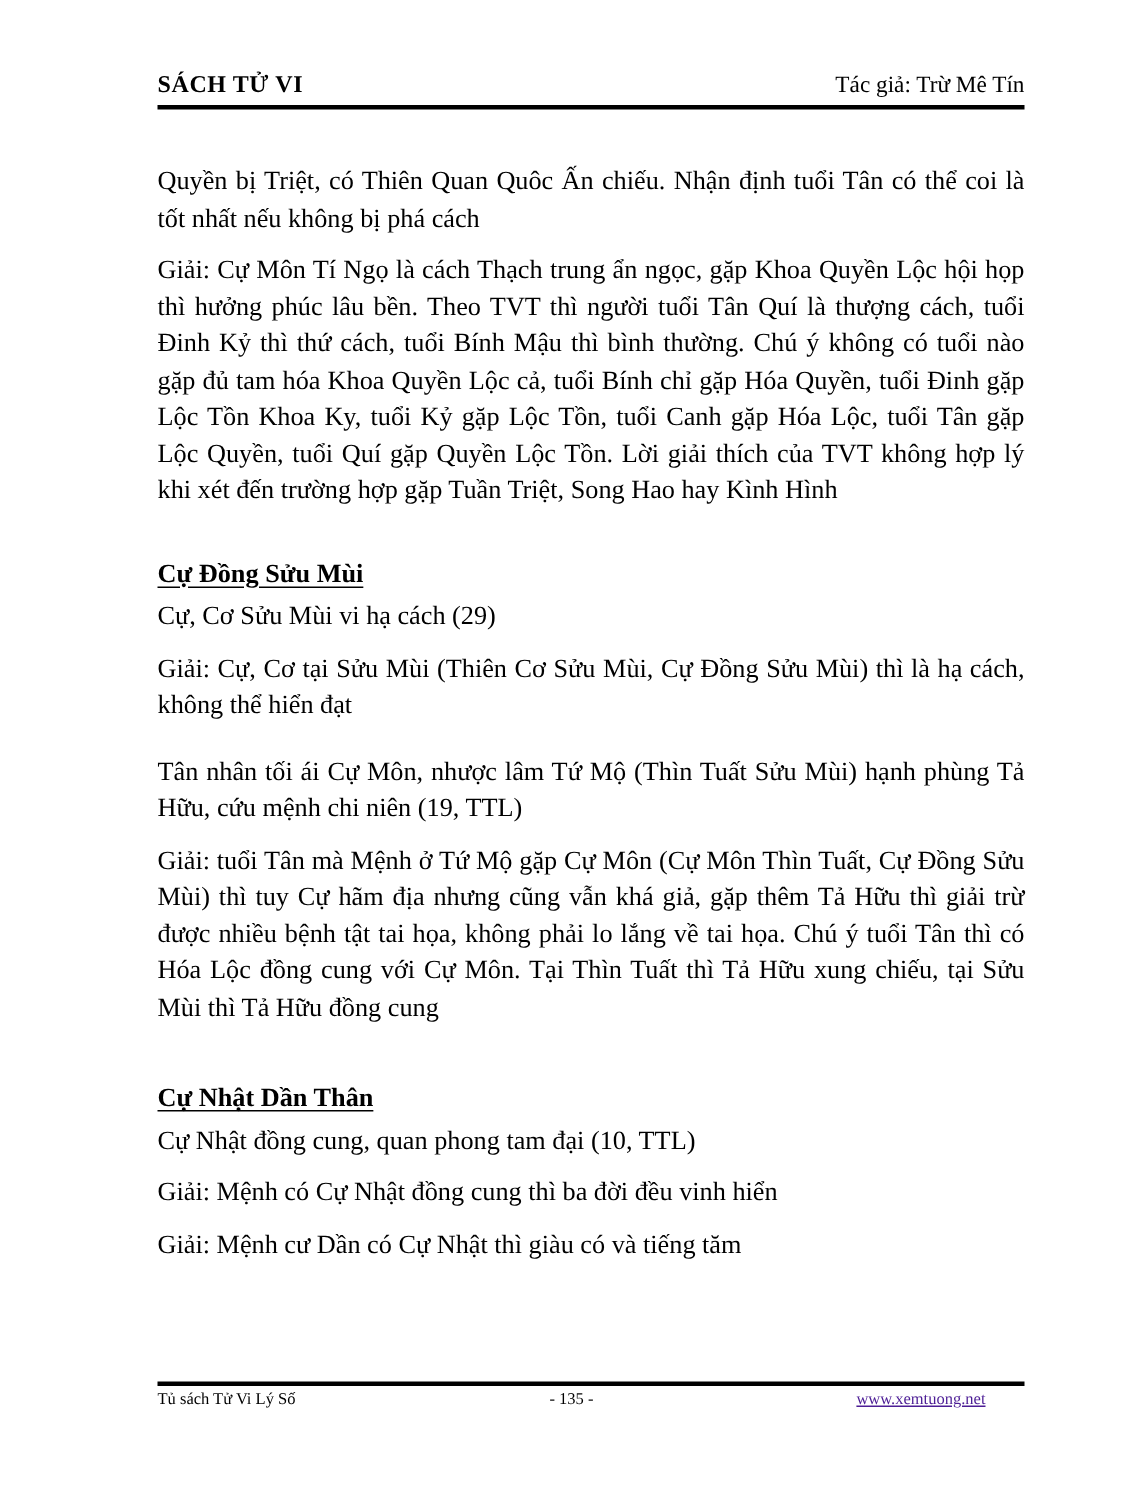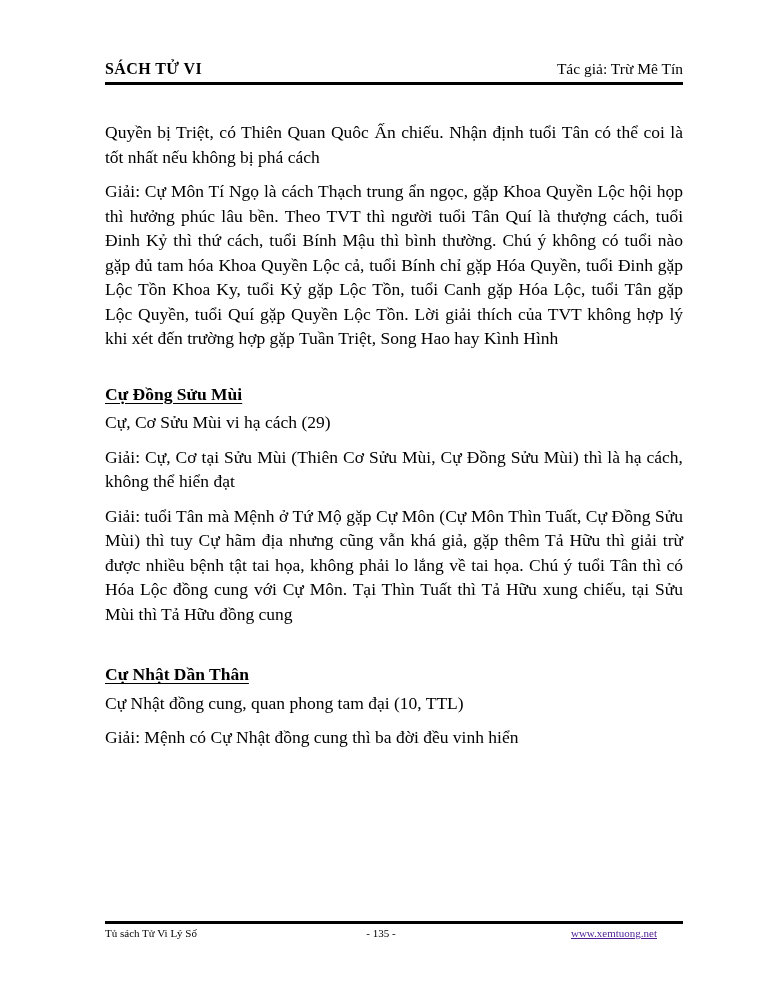--- a/index.html
+++ b/index.html
@@ -15,21 +15,21 @@
   .content {
     position: absolute;
     left: 105px;
     top: 0;
     width: 578px;
   }
   .header-row {
     display: flex;
     justify-content: space-between;
     align-items: flex-end;
-    padding-top: 60px;
+    padding-top: 48px;
     padding-bottom: 4px;
     border-bottom: 3px solid #000000;
   }
   .book-title {
     font-weight: bold;
     font-size: 16px;
     letter-spacing: 0.4px;
   }
   .author {
     font-size: 15.5px;
@@ -90,25 +90,27 @@
       <span class="author">Tác giả: Trừ Mê Tín</span>
     </div>
 
     <p class="body-par mt-first">Quyền bị Triệt, có Thiên Quan Quôc Ấn chiếu. Nhận định tuổi Tân có thể coi là tốt nhất nếu không bị phá cách</p>
 
     <p class="body-par mt-giai">Giải: Cự Môn Tí Ngọ là cách Thạch trung ẩn ngọc, gặp Khoa Quyền Lộc hội họp thì hưởng phúc lâu bền. Theo TVT thì người tuổi Tân Quí là thượng cách, tuổi Đinh Kỷ thì thứ cách, tuổi Bính Mậu thì bình thường. Chú ý không có tuổi nào gặp đủ tam hóa Khoa Quyền Lộc cả, tuổi Bính chỉ gặp Hóa Quyền, tuổi Đinh gặp Lộc Tồn Khoa Ky, tuổi Kỷ gặp Lộc Tồn, tuổi Canh gặp Hóa Lộc, tuổi Tân gặp Lộc Quyền, tuổi Quí gặp Quyền Lộc Tồn. Lời giải thích của TVT không hợp lý khi xét đến trường hợp gặp Tuần Triệt, Song Hao hay Kình Hình</p>
 
     <h2 class="section-heading mt-head1">Cự Đồng Sửu Mùi</h2>
     <p class="body-par mt-rule">Cự, Cơ Sửu Mùi vi hạ cách (29)</p>
     <p class="body-par mt-giai">Giải: Cự, Cơ tại Sửu Mùi  (Thiên Cơ Sửu Mùi, Cự Đồng Sửu Mùi) thì là hạ cách, không thể hiển đạt</p>
+    <p class="body-par mt-rule2">Tân nhân tối ái Cự Môn, nhược lâm Tứ Mộ (Thìn Tuất Sửu Mùi) hạnh phùng Tả Hữu, cứu mệnh chi niên  (19, TTL)</p>
     <p class="body-par mt-giai">Giải: tuổi Tân mà Mệnh ở Tứ Mộ gặp Cự Môn (Cự Môn Thìn Tuất, Cự Đồng Sửu Mùi) thì tuy Cự hãm địa nhưng cũng vẫn khá giả, gặp thêm Tả Hữu thì giải trừ được nhiều bệnh tật tai họa, không phải lo lắng về tai họa. Chú ý tuổi Tân thì có Hóa Lộc đồng cung với Cự Môn. Tại Thìn Tuất thì Tả Hữu xung chiếu, tại Sửu Mùi thì Tả Hữu đồng cung</p>
 
     <h2 class="section-heading mt-head2">Cự Nhật Dần Thân</h2>
     <p class="body-par mt-rule">Cự Nhật đồng cung, quan phong tam đại  (10, TTL)</p>
     <p class="body-par mt-giai">Giải: Mệnh có Cự Nhật đồng cung thì ba đời đều vinh hiển</p>
+    <p class="body-par mt-giai">Giải: Mệnh cư Dần có Cự Nhật thì giàu có và tiếng tăm</p>
 
   </div>
 
   <div class="footer">
     <div class="footer-row">
       <span class="footer-left">Tủ sách Tử Vi Lý Số</span>
       <span class="footer-center">- 135 -</span>
       <span class="footer-right">
         <a class="site-link">www.xemtuong.net</a>
       </span>

